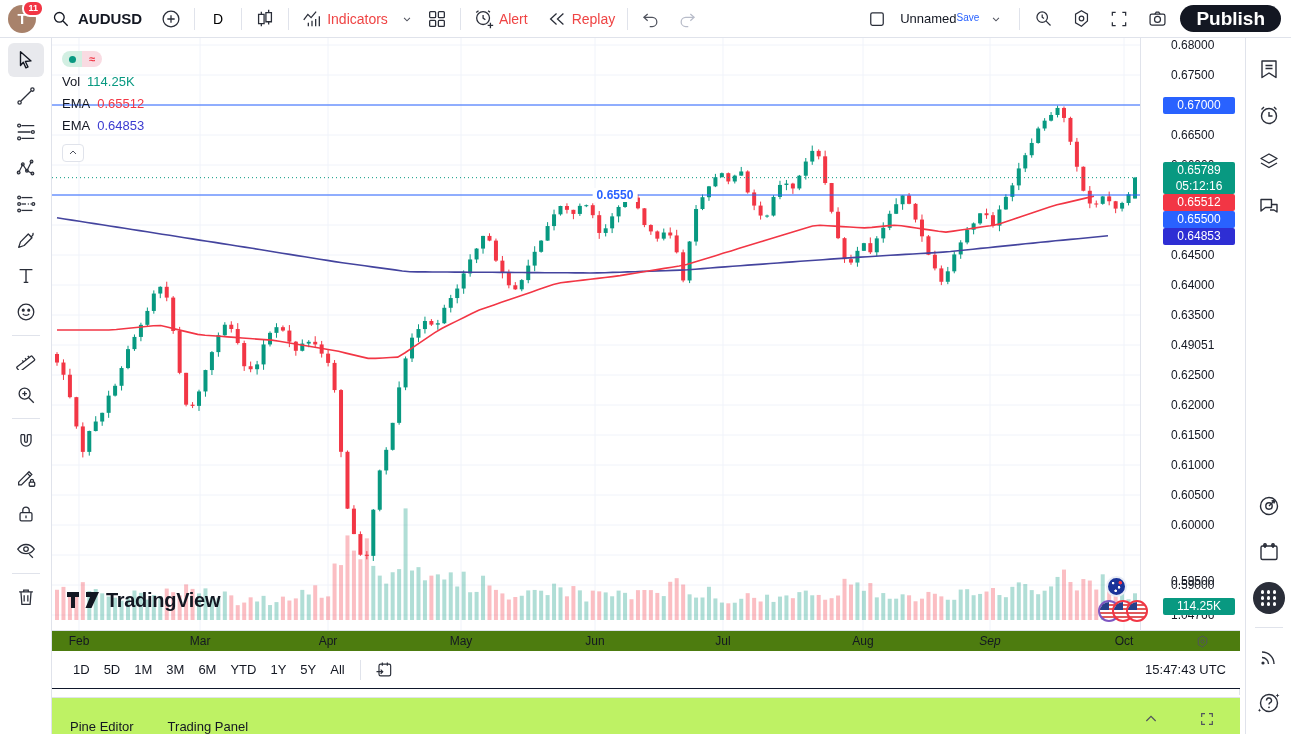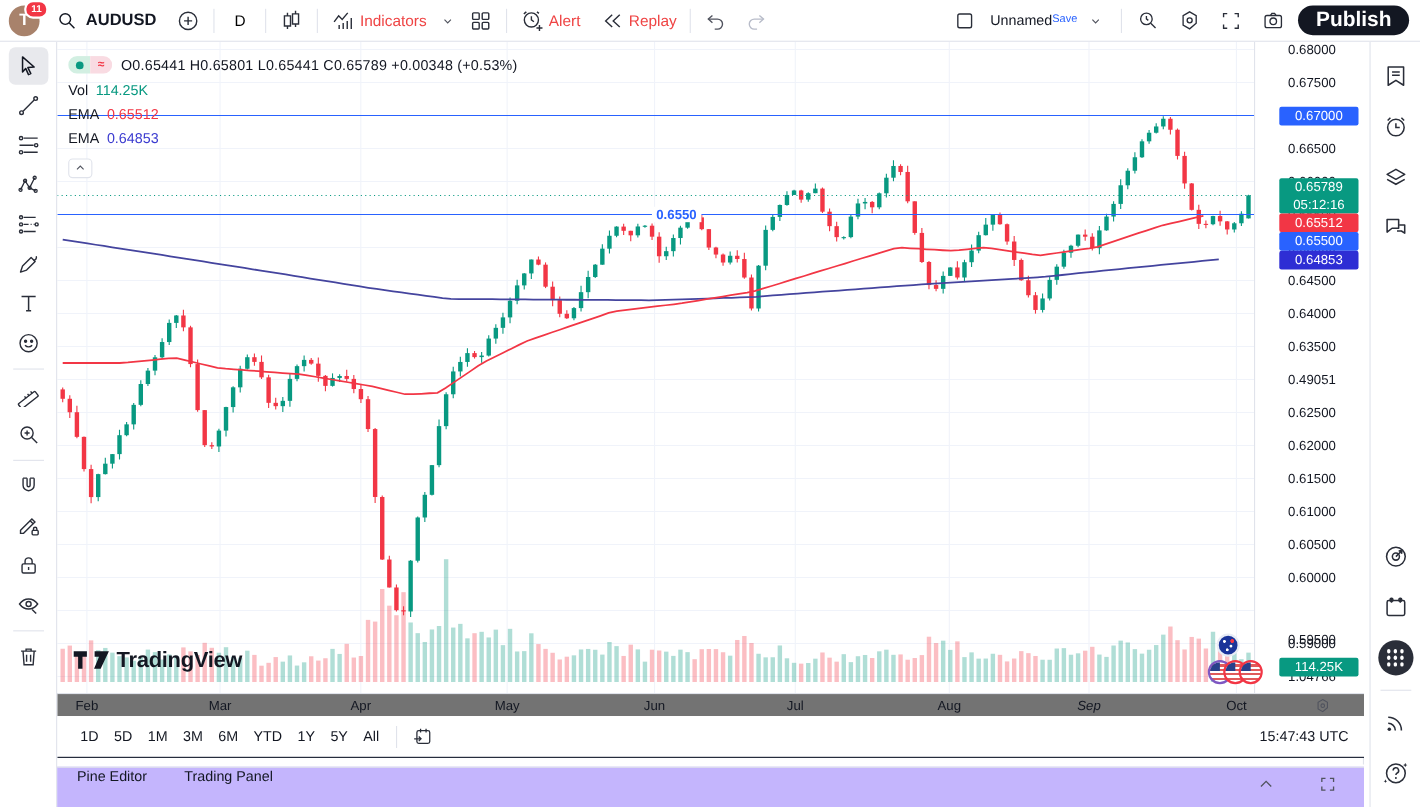--- a/index.html
+++ b/index.html
@@ -55,21 +55,21 @@
   .chart-wrap { position:absolute; left:52px; top:38px; width:1188px; height:657px; background:#fff;
     border-right:1px solid #e0e3eb; }
   #candles-svg { position:absolute; left:0; top:0; }
   .price-axis { position:absolute; left:1088px; top:0; width:100px; height:592px;
     border-left:1px solid #e0e3eb; background:#fff; }
   .pa-label { position:absolute; left:30px; font-size:12px; color:#131722; transform:translateY(-50%); }
   .pa-badge { position:absolute; left:22px; width:72px; border-radius:2px; color:#fff; font-size:12px;
     font-weight:500; text-align:center; z-index:3; line-height:16px; }
   .axis-gear { position:absolute; }
 
-  .time-axis { position:absolute; left:0; top:592px; width:1188px; height:21px; border-top:1px solid #e0e3eb; background:#737373; }
+  .time-axis { position:absolute; left:0; top:592px; width:1188px; height:21px; border-top:1px solid #e0e3eb; background:#4d7c0f; }
   .ta-label { position:absolute; top:3px; transform:translateX(-50%); font-size:12px; color:#131722; }
 
   .range-row { position:absolute; left:0; top:613px; width:1188px; height:38px;
     border-bottom:1px solid #0f172a; display:flex; align-items:center; padding:0 14px; background:#fff;}
   .range-btn { font-size:13px; color:#131722; background:none; border:none; padding:4px 7px;
     border-radius:4px; cursor:pointer; }
   .rr-sep { width:1px; height:20px; background:#e0e3eb; margin:0 8px; }
   .rr-clock { margin-left:auto; font-size:13px; color:#131722; }
 
   
@@ -97,22 +97,22 @@
     background:#1a3399; border:2px solid #e8ecf5;
     background-image: radial-gradient(circle at 30% 30%, #fff 1px, transparent 1.6px),
       radial-gradient(circle at 65% 55%, #fff 1px, transparent 1.6px),
       radial-gradient(circle at 45% 75%, #fff 1px, transparent 1.6px),
       radial-gradient(circle at 72% 28%, #f23645 1.5px, transparent 2px); }
   .flag-us { position:absolute; width:22px; height:22px; border-radius:50%;
     background:repeating-linear-gradient(#fff 0 2px, #e05a5a 2px 4px); border:2px solid #7e57c2; overflow:hidden;}
   .flag-us::before { content:""; position:absolute; left:0; top:0; width:9px; height:8px; background:#27408b; }
 
   
-  .bottom-bar { position:absolute; left:52px; top:697px; width:1188px; height:37px; background:#c4b5fd;
-    border-top:1px solid #e0e3eb; display:flex; align-items:flex-start; padding:0 18px; z-index:25;}
+  .bottom-bar { position:absolute; left:52px; top:697px; width:1188px; height:37px; background:#bef264;
+    border-top:1px solid #e0e3eb; display:flex; align-items:flex-end; padding:0 18px; z-index:25;}
   .bb-item { font-size:13px; color:#131722; margin-right:34px; background:none; border:none; cursor:pointer;}
   .bb-right { margin-left:auto; display:flex; align-items:center; gap:26px; }
 </style>
 </head>
 <body>
 
 <div class="app">
 
   <div class="topbar">
     <div class="avatar-wrap">
@@ -978,21 +978,20 @@
       </svg>
 
     <div class="legend">
       <div class="lg-row">
         <span class="status-pill">
           <span class="half1">
               <i></i>
             </span>
           <span class="half2">≈</span>
         </span>
-        <span class="ohlc">O0.65441  H0.65801  L0.65441  C0.65789  +0.00348 (+0.53%)</span>
       </div>
       <div class="lg-row">
         <span class="lg-sub">Vol</span>
         <span class="lg-val" id="vol-val" style="color: rgb(8, 153, 129);">114.25K</span>
       </div>
       <div class="lg-row">
         <span class="lg-sub">EMA</span>
         <span class="lg-val" id="ema-fast-val" style="color: rgb(242, 54, 69);">0.65512</span>
       </div>
       <div class="lg-row">

